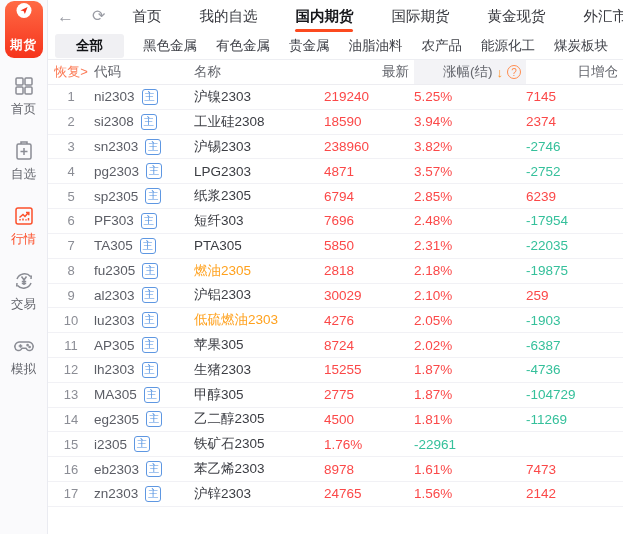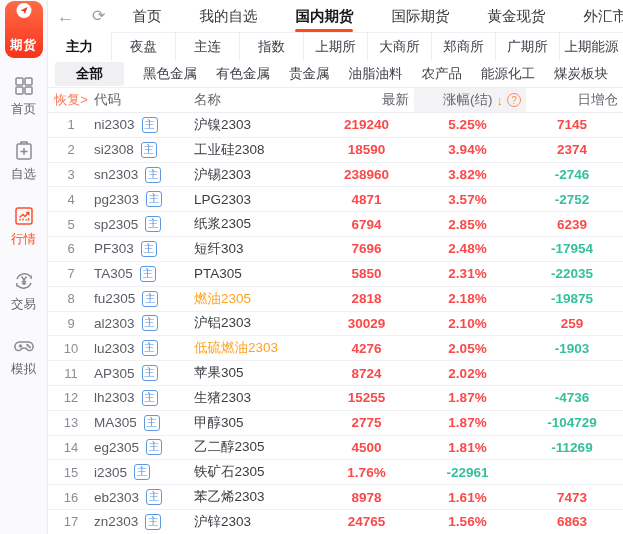--- a/index.html
+++ b/index.html
@@ -70,21 +70,21 @@
 
   .rows { flex:1; overflow:hidden; }
   .row { height:24.82px; border-bottom:1px solid #f1f1f5; cursor:pointer; font-size:13.5px; }
   .c-num { text-align:center; color:#8b8d95; font-size:13px; }
   .c-code { color:#5b5d65; display:flex; align-items:center; }
   .badge { display:inline-flex; align-items:center; justify-content:center; margin-left:7px;
     width:16px; height:16px; border:1px solid #5e97e2; border-radius:3px; color:#4e8fe0;
     font-size:10.5px; flex:0 0 auto; }
   .c-name { color:#3b3d43; white-space:nowrap; overflow:hidden; }
   .c-name.hl { color:#ffa11d; }
-  .c-right { text-align:center; padding-right:5px; white-space:nowrap;font-weight:bold; }
+  .c-right { text-align:left; padding-right:5px; white-space:nowrap; }
   .up { color:#fb4848; }
   .down { color:#35c09b; }
 </style>
 </head>
 <body>
 
 <div class="app">
 
   <aside class="sidebar">
     <div class="logo">
@@ -149,31 +149,20 @@
       <div class="nav-links" id="nav-links">
           <div class="nav-link">首页</div>
           <div class="nav-link">我的自选</div>
           <div class="nav-link selected">国内期货</div>
           <div class="nav-link">国际期货</div>
           <div class="nav-link">黄金现货</div>
           <div class="nav-link">外汇市场</div>
         </div>
     </div>
 
-    <div class="ex-tabs" id="ex-tabs">
-        <div class="ex-tab selected">主力</div>
-        <div class="ex-tab">夜盘</div>
-        <div class="ex-tab">主连</div>
-        <div class="ex-tab">指数</div>
-        <div class="ex-tab">上期所</div>
-        <div class="ex-tab">大商所</div>
-        <div class="ex-tab">郑商所</div>
-        <div class="ex-tab">广期所</div>
-        <div class="ex-tab">上期能源</div>
-      </div>
 
     <div class="cat-tabs" id="cat-tabs">
         <div class="cat-tab selected">全部</div>
         <div class="cat-tab">黑色金属</div>
         <div class="cat-tab">有色金属</div>
         <div class="cat-tab">贵金属</div>
         <div class="cat-tab">油脂油料</div>
         <div class="cat-tab">农产品</div>
         <div class="cat-tab">能源化工</div>
         <div class="cat-tab">煤炭板块</div>
@@ -316,20 +305,21 @@
 
   <div class="row grid-cols">
     <div class="c-num">11</div>
     <div class="c-code">
       <span>AP305</span>
       <span class="badge">主</span>
     </div>
     <div class="c-name">苹果305</div>
     <div class="c-right up c-latest">8724</div>
     <div class="c-right up c-change">2.02%</div>
+    <div class="c-right c-pos down">-6387</div>
   </div>
 
   <div class="row grid-cols">
     <div class="c-num">12</div>
     <div class="c-code">
       <span>lh2303</span>
       <span class="badge">主</span>
     </div>
     <div class="c-name">生猪2303</div>
     <div class="c-right up c-latest">15255</div>
@@ -386,17 +376,17 @@
 
   <div class="row grid-cols">
     <div class="c-num">17</div>
     <div class="c-code">
       <span>zn2303</span>
       <span class="badge">主</span>
     </div>
     <div class="c-name">沪锌2303</div>
     <div class="c-right up c-latest">24765</div>
     <div class="c-right up c-change">1.56%</div>
-    <div class="c-right c-pos up">6863</div>
+    <div class="c-right c-pos up">2142</div>
   </div>
 </div>
   </div>
 </div>
 
 </body></html>

